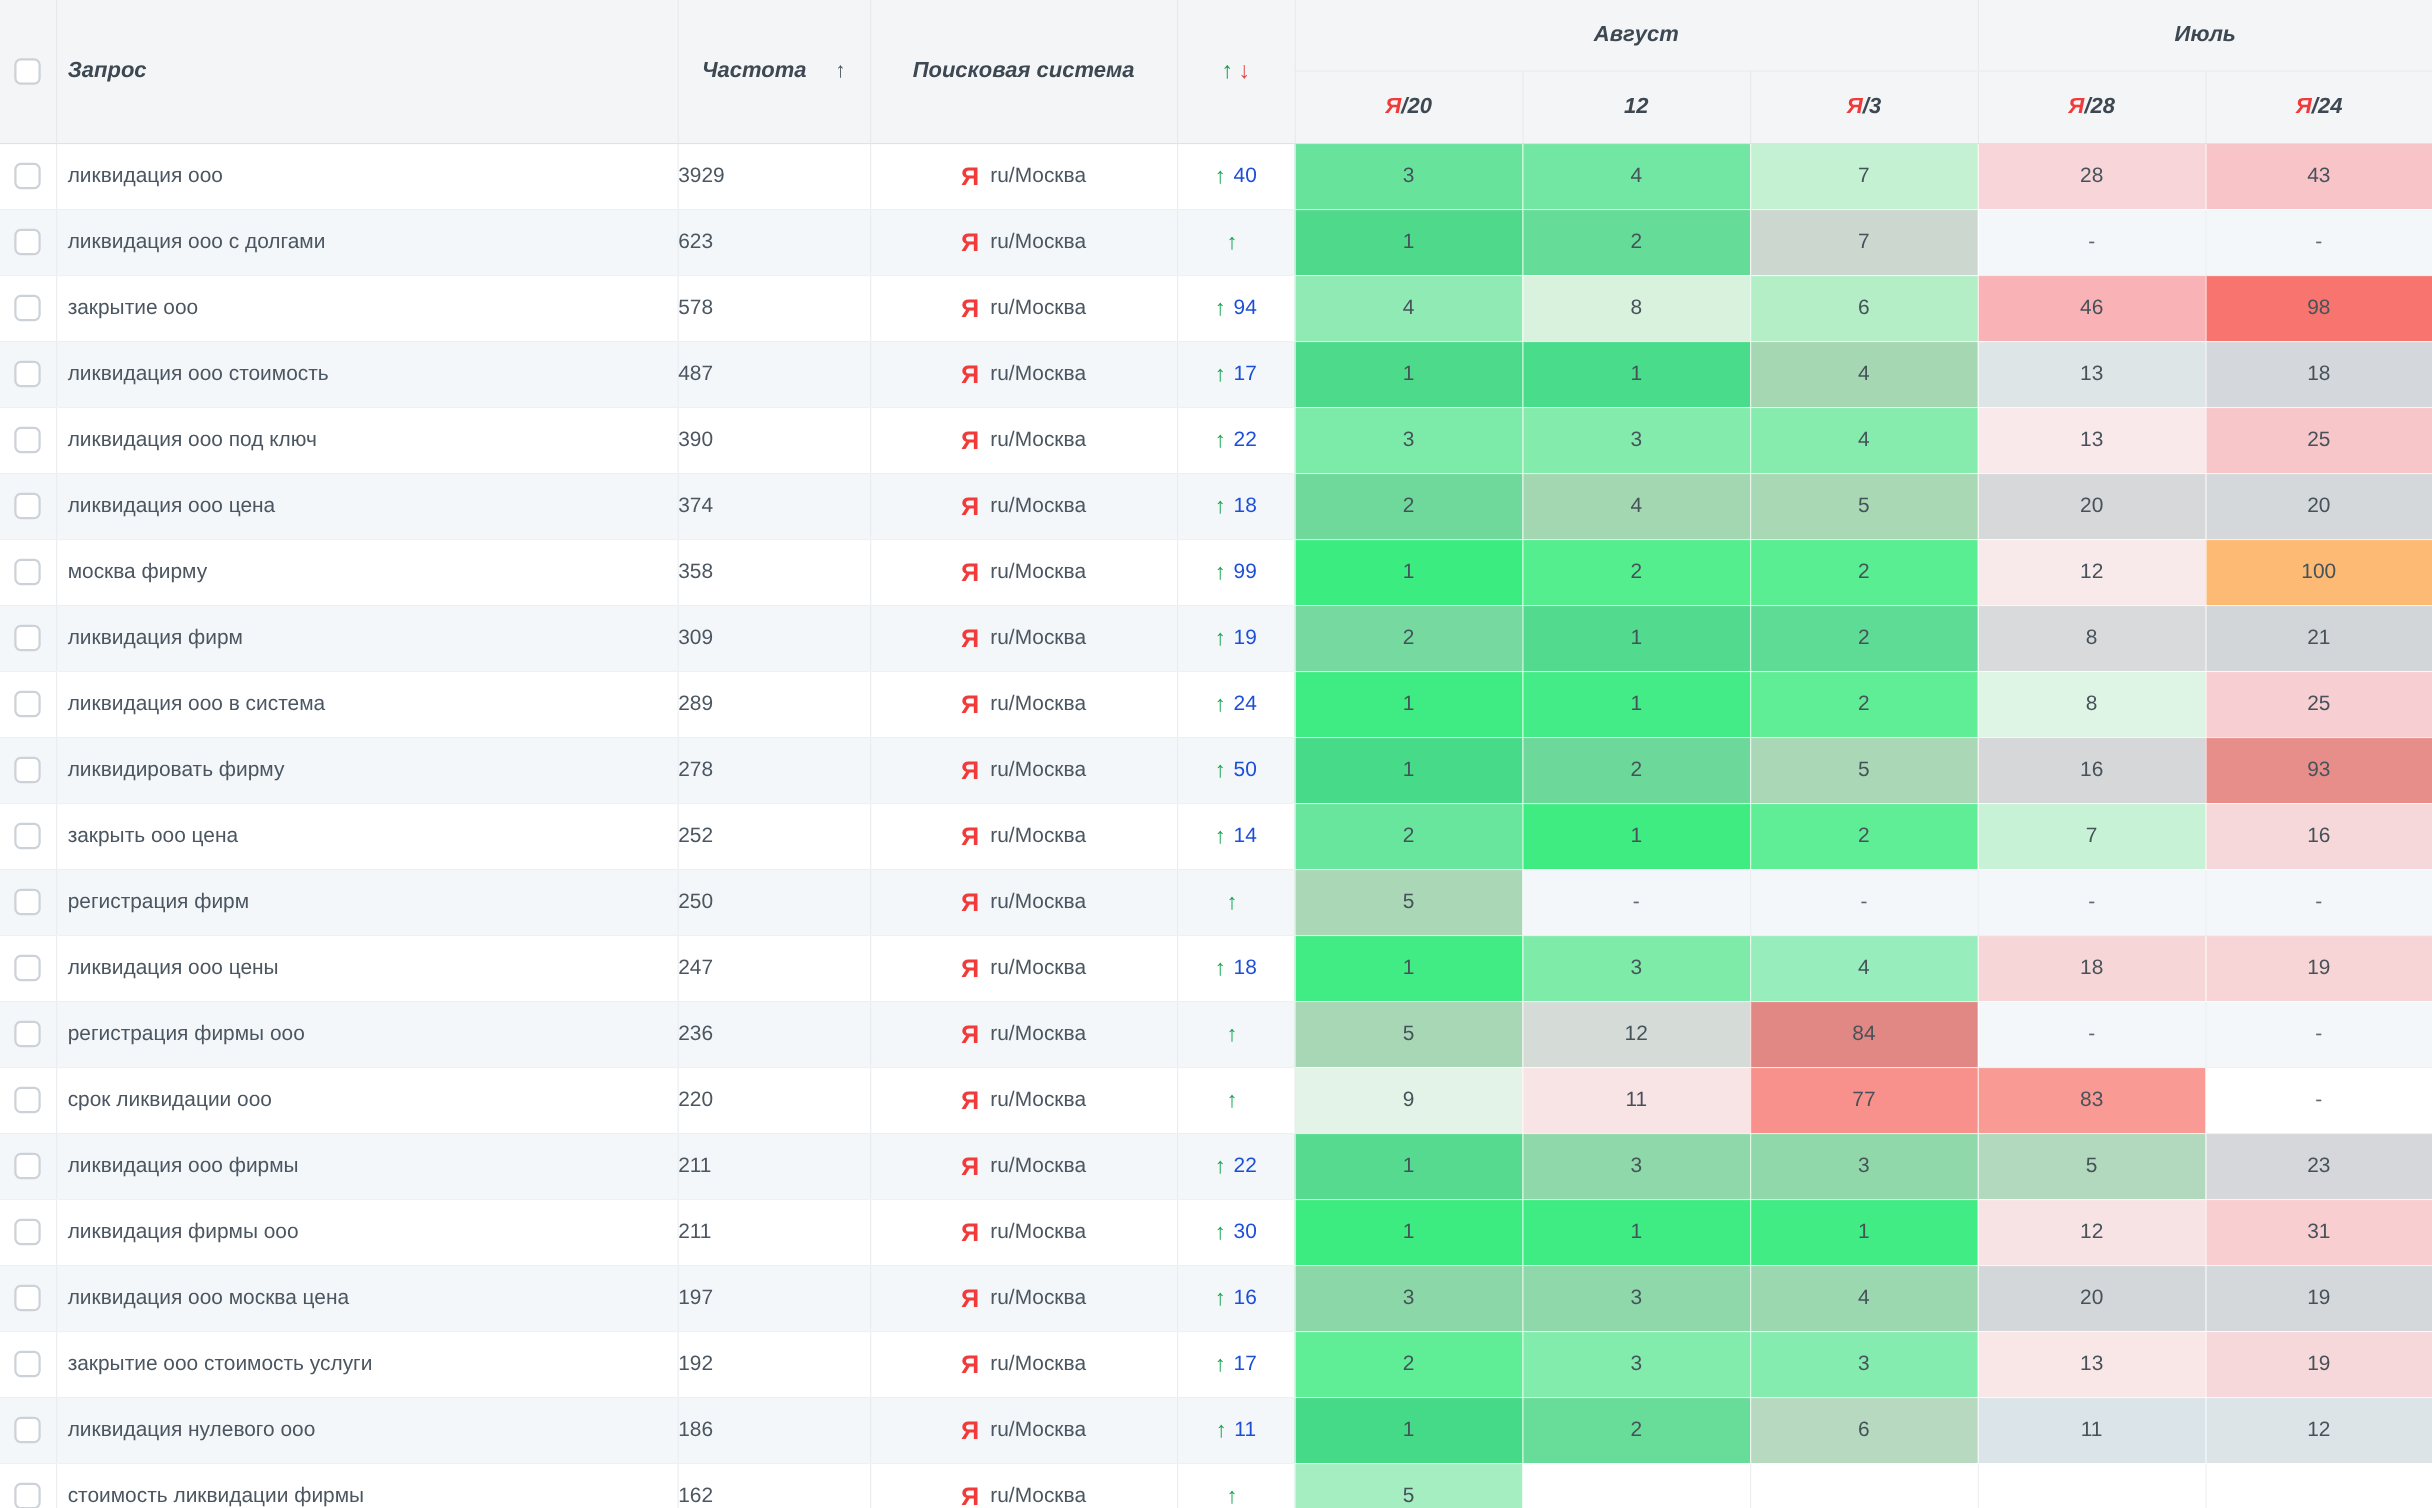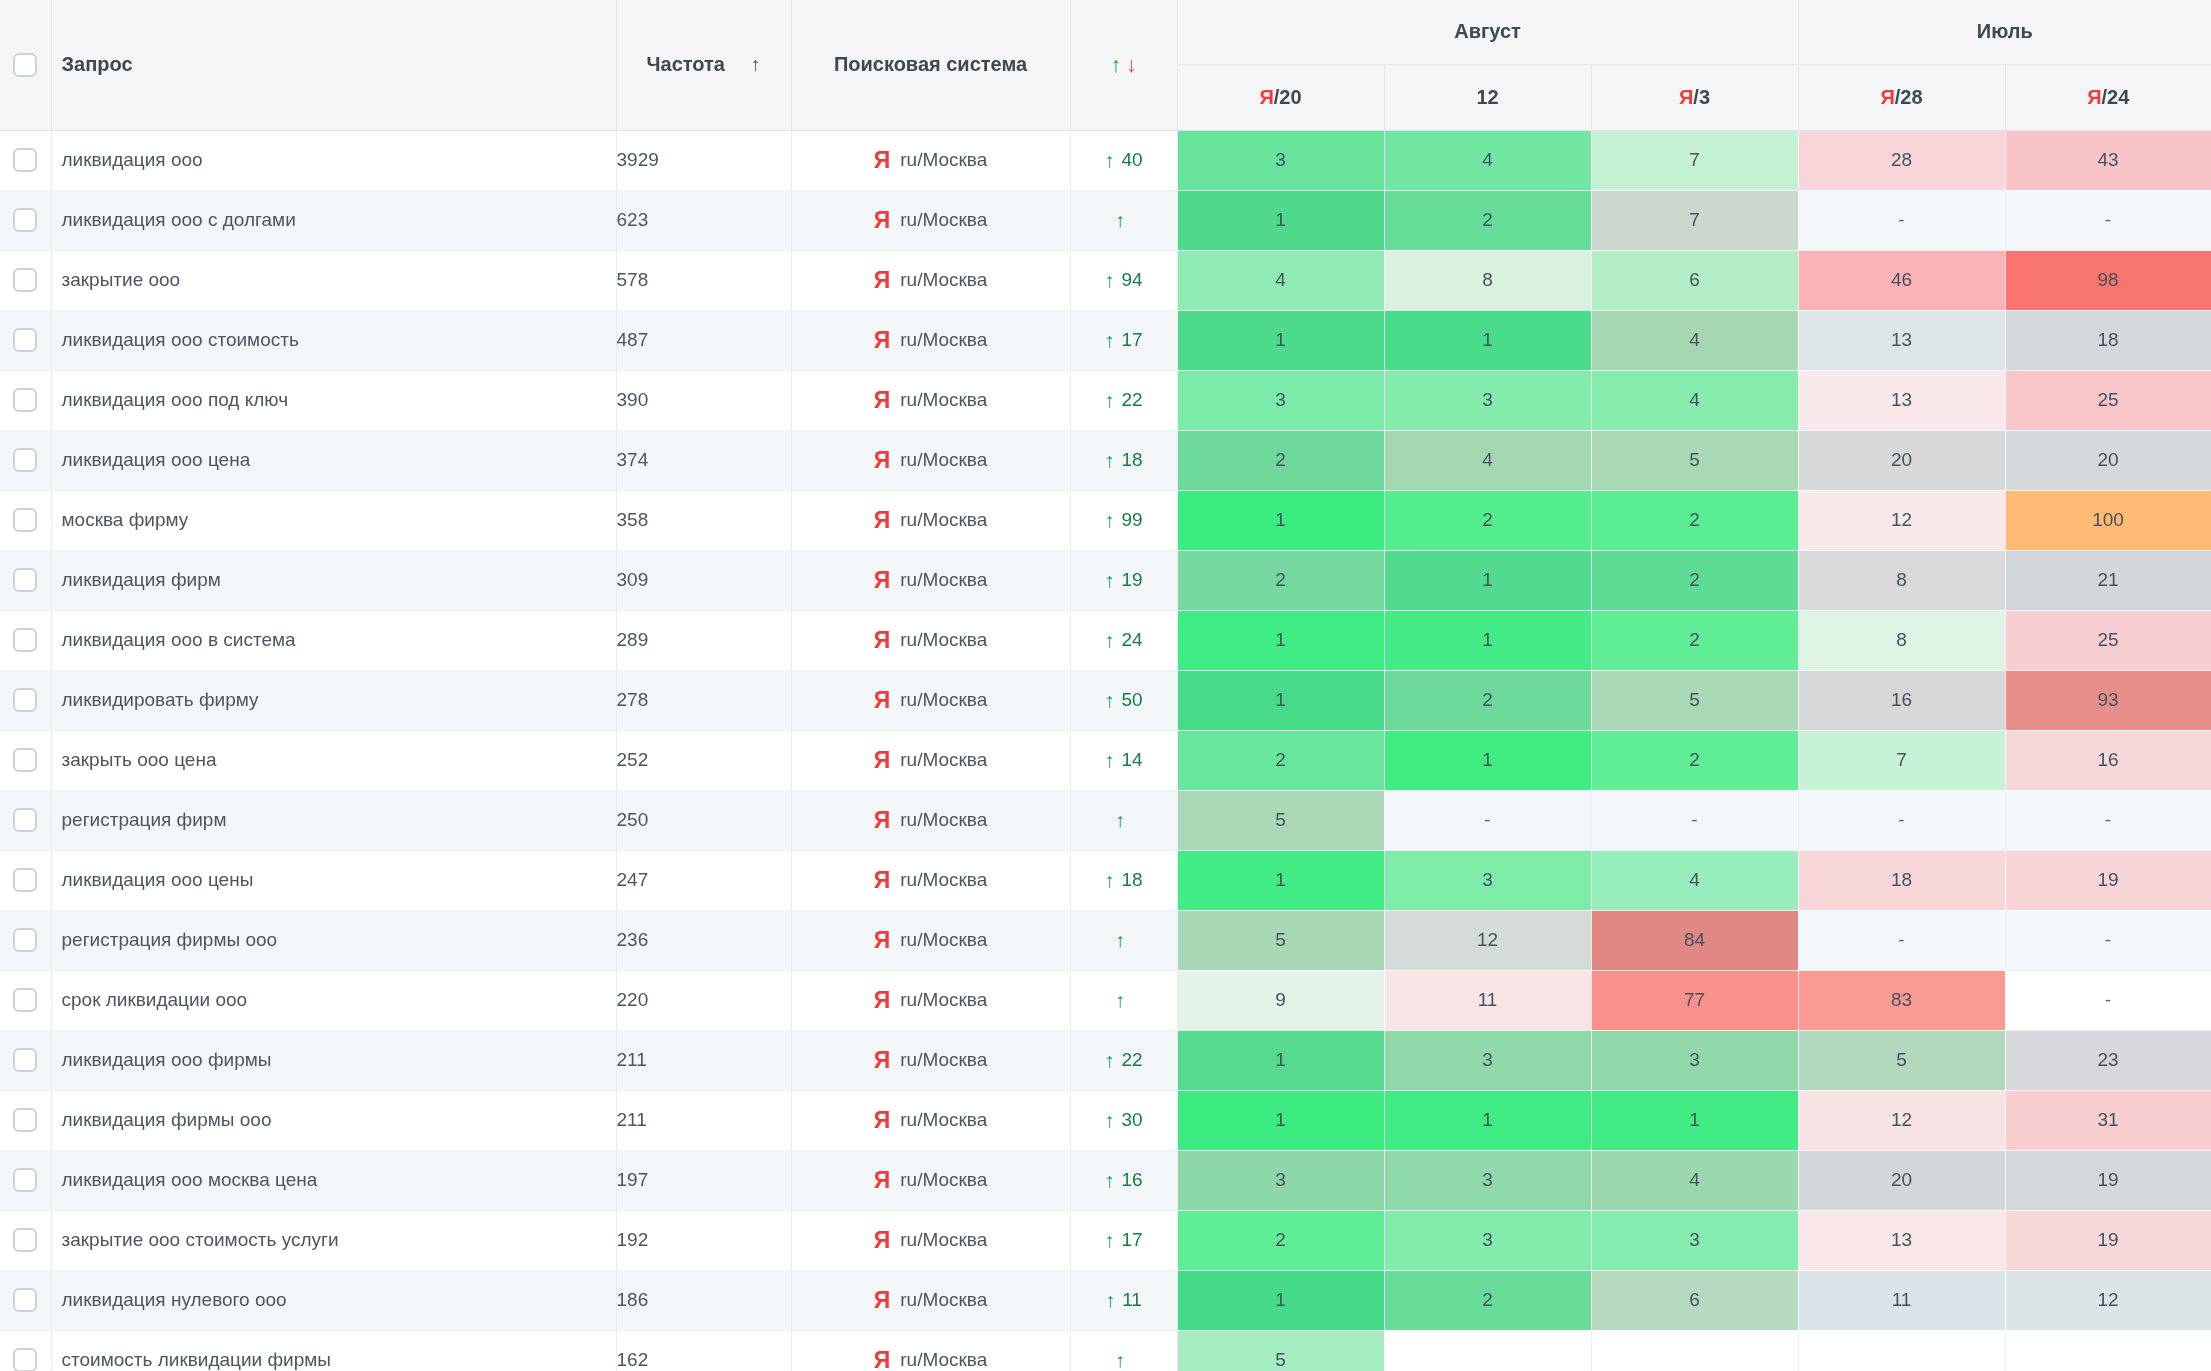--- a/index.html
+++ b/index.html
@@ -15,20 +15,21 @@
     width: 2211px;
   }
   
   thead th {
     background: #f4f5f7;
     color: #3d4852;
     font-weight: bold;
     font-size: 20px;
     padding: 0;
     vertical-align: middle;
+    font-style: italic;
   }
   tr.month-row { height: 64px; }
   tr.date-row  { height: 66px; }
   th.h-left {
     border-right: 1px solid #e6e9ec;
     border-bottom: 1px solid #dfe3e6;
   }
   th.h-query { text-align: left; padding-left: 10px; }
   th.h-freq .freq-wrap { display: flex; align-items: center; justify-content: center; gap: 26px; }
   .sort-arrow { color: #47525c; font-size: 19px; font-weight: normal; }
@@ -67,21 +68,21 @@
   td.col-freq { text-align: left; }
   td.col-engine .engine-wrap {
     display: flex; align-items: center; justify-content: center; gap: 10px;
   }
   .ya-icon { color: #f23a3a; font-weight: bold; font-size: 23px; }
   .engine-label { color: #4b5661; font-size: 19px; }
   td.col-change .chgcell-wrap {
     display: flex; align-items: center; justify-content: center; gap: 7px;
   }
   .chg-arrow { color: #12a44d; font-weight: bold; font-size: 20px; }
-  .chg-num { color: #15803d; font-size: 19px; }
+  .chg-num { color: #1d4ed8; font-size: 19px; }
   td.pos {
     text-align: center;
     color: #46525a;
   }
   td.pos.colored { border-right: 1px solid rgba(255,255,255,0.78); border-bottom: 1px solid rgba(255,255,255,0.78); }
   td.pos.plain   { border-right: 1px solid #ebeff2; border-bottom: 1px solid #eef1f4; color: #5d6872; }
 </style>
 </head>
 <body>
 

